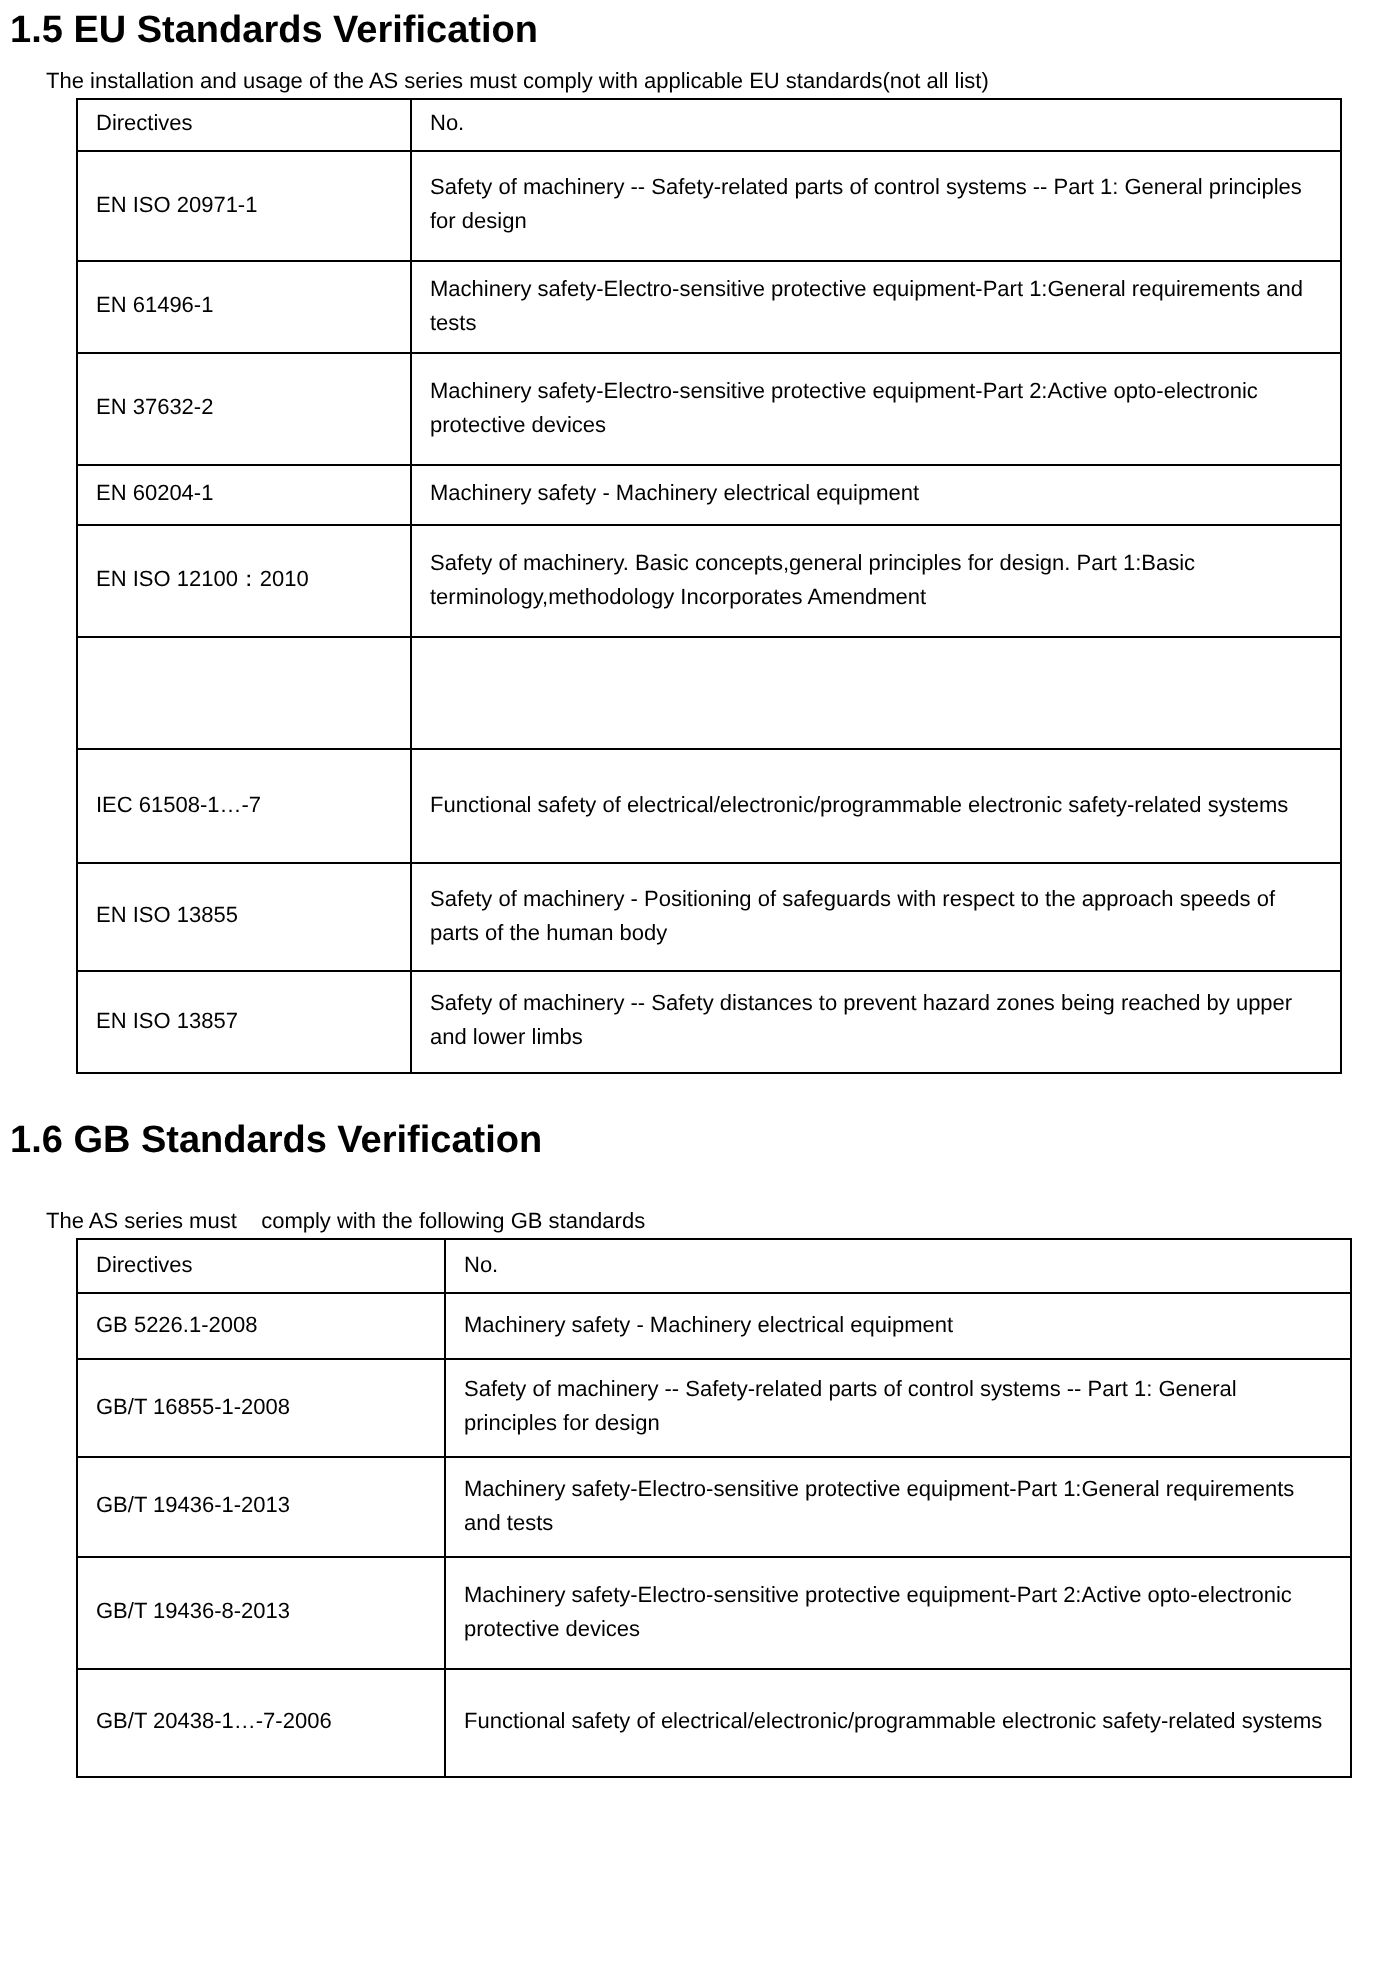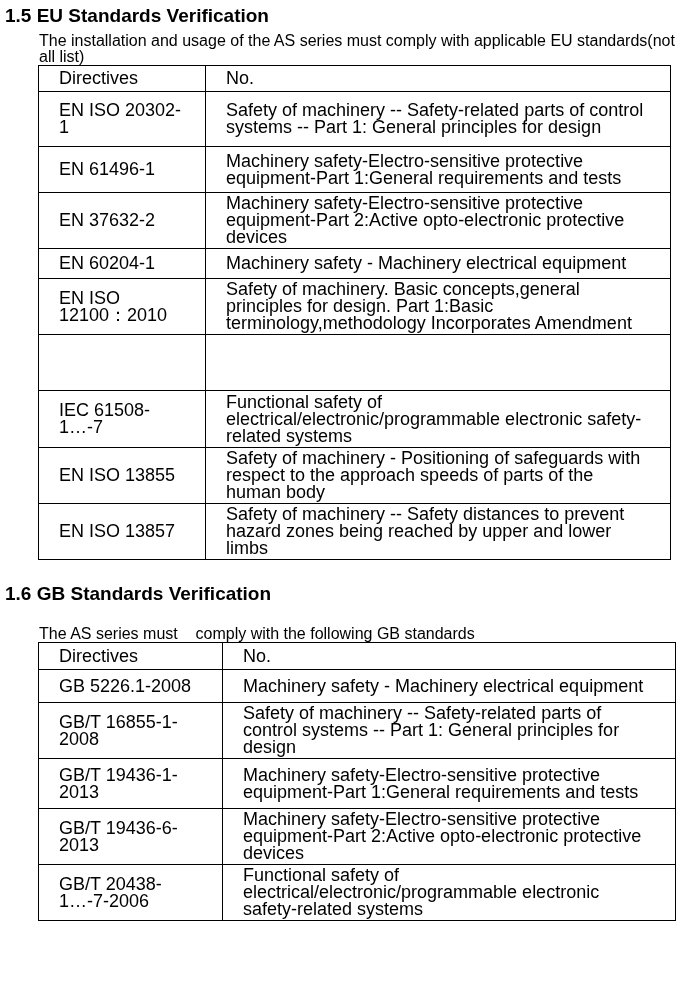--- a/index.html
+++ b/index.html
@@ -18,39 +18,39 @@
     font-size: 19px;
     line-height: 23px;
     font-weight: 700;
     margin: 0;
     padding: 0 1px 0 5px;
     font-family: "Liberation Sans", sans-serif;
   }
   #eu-heading { padding-top: 4px; }
   #gb-heading { margin-top: 22px; }
   .table-subtitle {
-    font-size: 16px;
+    font-size: 11px;
     line-height: 16px;
-    margin: 6px 0 0 39px;
+    margin: 6px 0 0 23px;
     white-space: pre-wrap;
   }
   #gb-subtitle { margin-top: 21px; }
   table.std-table {
     border-collapse: collapse;
     table-layout: fixed;
     margin-left: 38px;
   }
   #eu-table { width: 633px; }
   #gb-table { width: 638px; }
   #eu-table col.c1 { width: 167px; }
   #gb-table col.c1 { width: 184px; }
   .std-table td {
     border: 1px solid #000000;
-    padding: 2px 20px;
-    font-size: 18px;
+    padding: 2px 9px;
+    font-size: 11px;
     line-height: 17px;
     vertical-align: middle;
     box-sizing: border-box;
     overflow: hidden;
     word-wrap: break-word;
   }
   
   .serif-cell {
     font-family: Liberation Sans, sans-serif;
     font-size: 14.5px;
@@ -85,21 +85,21 @@
     <colgroup>
         <col class="c1">
         <col class="c2">
       </colgroup>
     <tbody>
       <tr>
         <td>Directives</td>
         <td>No.</td>
       </tr>
       <tr>
-        <td>EN ISO 20302-1</td>
+        <td>EN ISO 20971-1</td>
         <td>Safety of machinery -- Safety-related parts of control systems -- Part  1: General principles for design</td>
       </tr>
       <tr>
         <td>EN 61496-1</td>
         <td>Machinery safety-Electro-sensitive protective equipment-Part 1:General requirements and tests</td>
       </tr>
       <tr>
         <td>EN 37632-2</td>
         <td>Machinery safety-Electro-sensitive protective equipment-Part 2:Active opto-electronic protective devices</td>
       </tr>
@@ -150,21 +150,21 @@
       </tr>
       <tr>
         <td>GB/T 16855-1-2008</td>
         <td>Safety of machinery -- Safety-related parts of control systems -- Part 1: General principles for design</td>
       </tr>
       <tr>
         <td>GB/T 19436-1-2013</td>
         <td>Machinery safety-Electro-sensitive protective equipment-Part 1:General requirements and tests</td>
       </tr>
       <tr>
-        <td>GB/T 19436-6-2013</td>
+        <td>GB/T 19436-8-2013</td>
         <td>Machinery safety-Electro-sensitive protective equipment-Part 2:Active opto-electronic protective devices</td>
       </tr>
       <tr>
         <td>GB/T 20438-1…-7-2006</td>
         <td>Functional safety of electrical/electronic/programmable electronic safety-related systems</td>
       </tr>
     </tbody>
   </table>
 </div>
 

